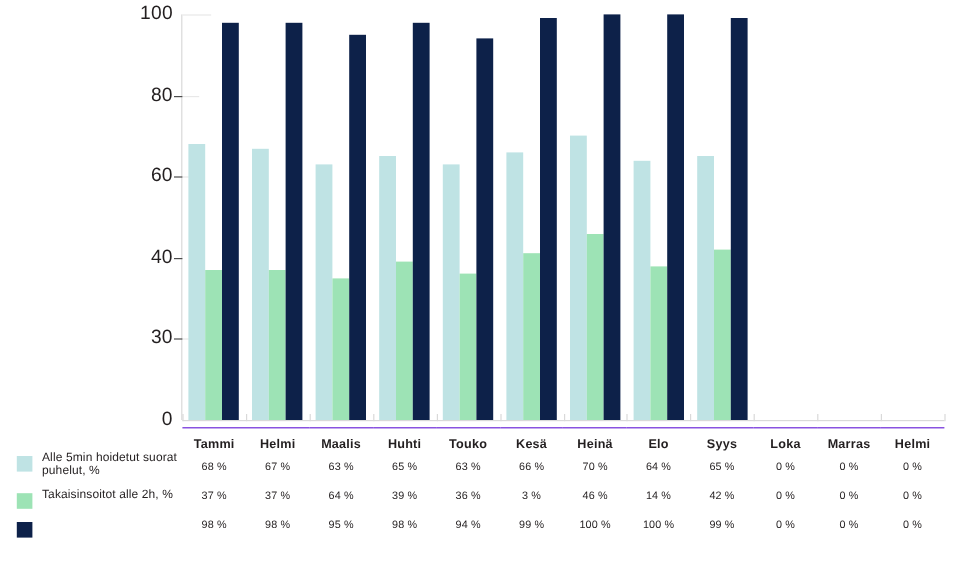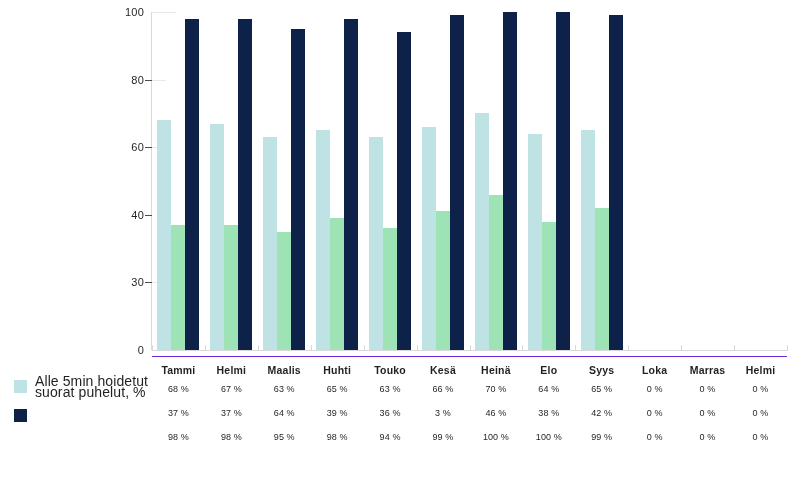--- a/index.html
+++ b/index.html
@@ -35,21 +35,21 @@
     position: absolute;
     left: 110px;
     top: 10px;
     width: 34px;
     height: 340px;
   }
   .y-tick-label {
     position: absolute;
     right: 0;
     transform: translateY(-50%);
-    font-size: 11px;
+    font-size: 16px;
     color: #231f20;
     letter-spacing: 0.2px;
     white-space: nowrap;
   }
 
   #axis-line {
     position: absolute;
     left: 151px;
     top: 12px;
     width: 1px;
@@ -146,21 +146,21 @@
     width: 13px;
     height: 13px;
     flex: 0 0 13px;
     margin-right: 8px;
     margin-top: 4px;
   }
   .sw0 { background: #bfe3e4; }
   .sw1 { background: #9de3b5; }
   .sw2 { background: #0d2149; }
   .legend-label {
-    font-size: 14px;
+    font-size: 10px;
     line-height: 11px;
     color: #231f20;
     letter-spacing: 0.1px;
   }
   .legend-row.r0 { margin-top: 6px; }
   .legend-row.r1 { margin-top: 9px; }
   .legend-row.r2 { margin-top: 7px; }
 
   #table {
     position: absolute;
@@ -297,20 +297,24 @@
       <div class="x-tick" style="left: 734.083px;"></div>
       <div class="x-tick" style="left: 787px;"></div>
     </div>
 
   <div id="data-block">
 
     <div id="legend">
         <div class="legend-row r0">
           <span class="legend-swatch sw0"></span>
           <span class="legend-label">Alle 5min hoidetut suorat puhelut, %</span>
+        </div>
+        <div class="legend-row r1">
+          <span class="legend-swatch sw1"></span>
+          <span class="legend-label">Takaisinsoitot alle 2h, %</span>
         </div>
         <div class="legend-row r2">
           <span class="legend-swatch sw2"></span>
         </div>
       </div>
 
     <div id="table">
       <table>
         <thead>
           <tr id="thead-row">
@@ -344,21 +348,21 @@
               <td>0 %</td>
             </tr>
             <tr class="row-1">
               <td>37 %</td>
               <td>37 %</td>
               <td>64 %</td>
               <td>39 %</td>
               <td>36 %</td>
               <td>3 %</td>
               <td>46 %</td>
-              <td>38 %</td>
+              <td>14 %</td>
               <td>42 %</td>
               <td>0 %</td>
               <td>0 %</td>
               <td>0 %</td>
             </tr>
             <tr class="row-2">
               <td>98 %</td>
               <td>98 %</td>
               <td>95 %</td>
               <td>98 %</td>

